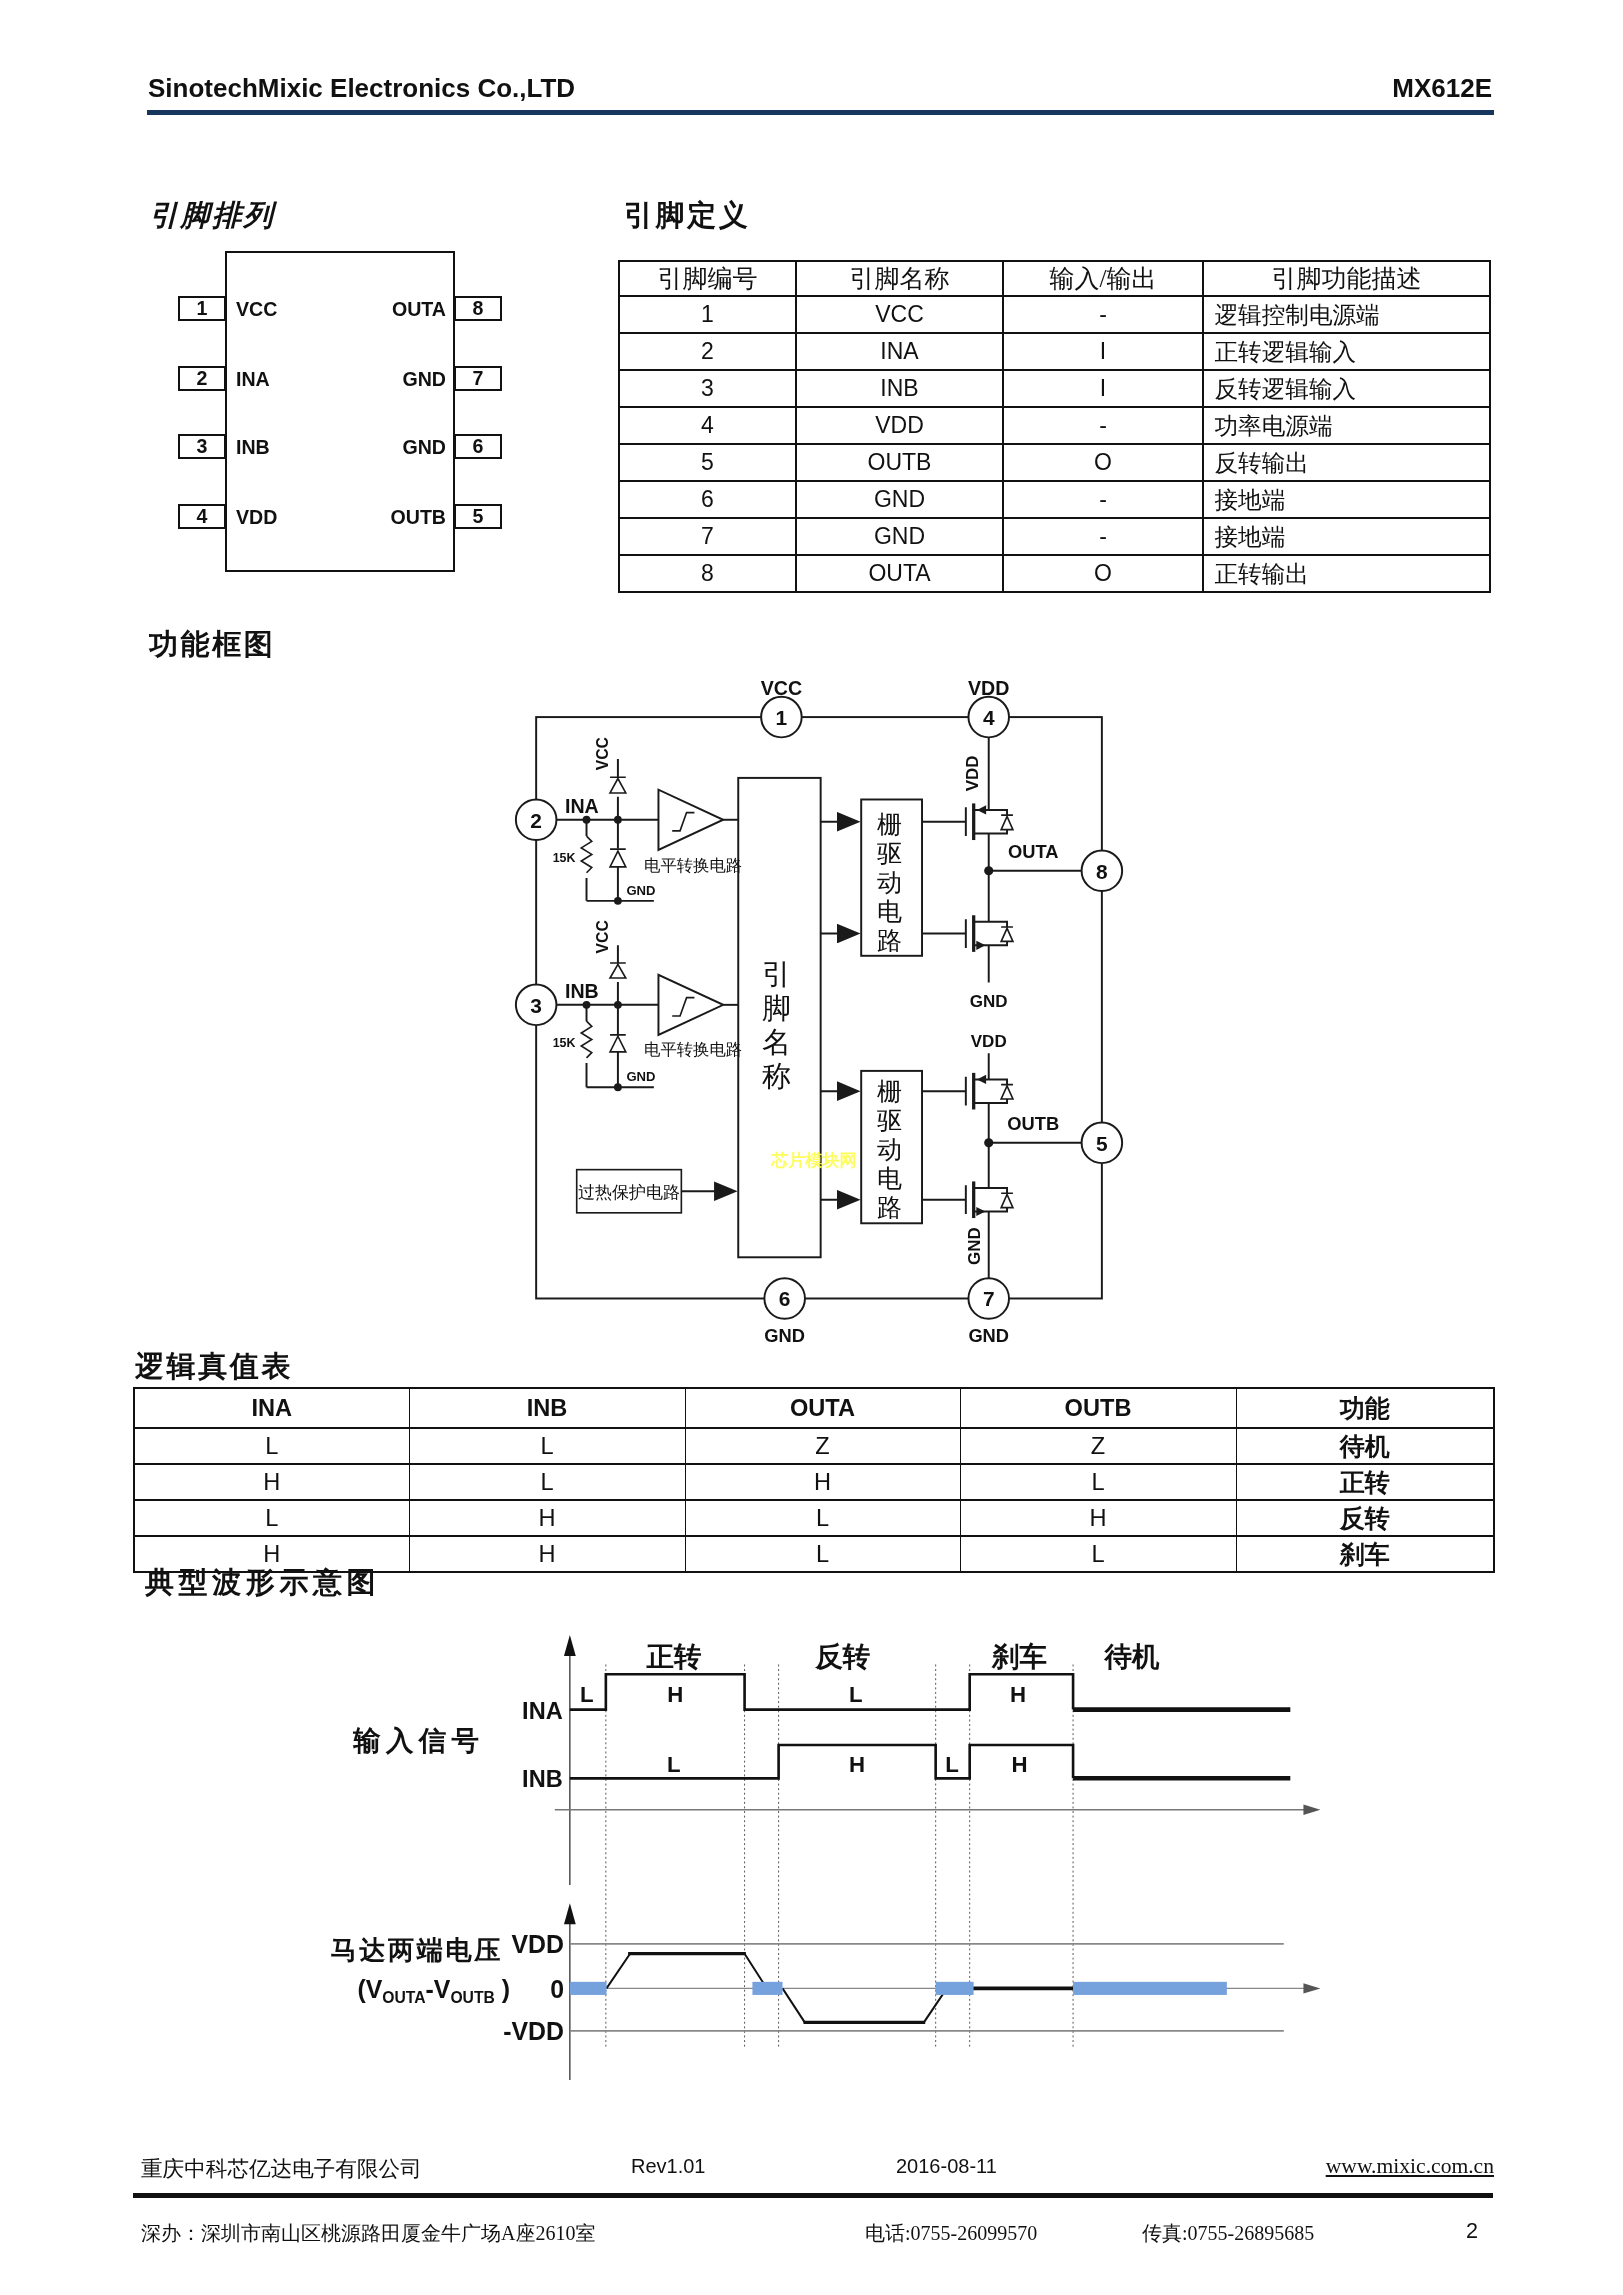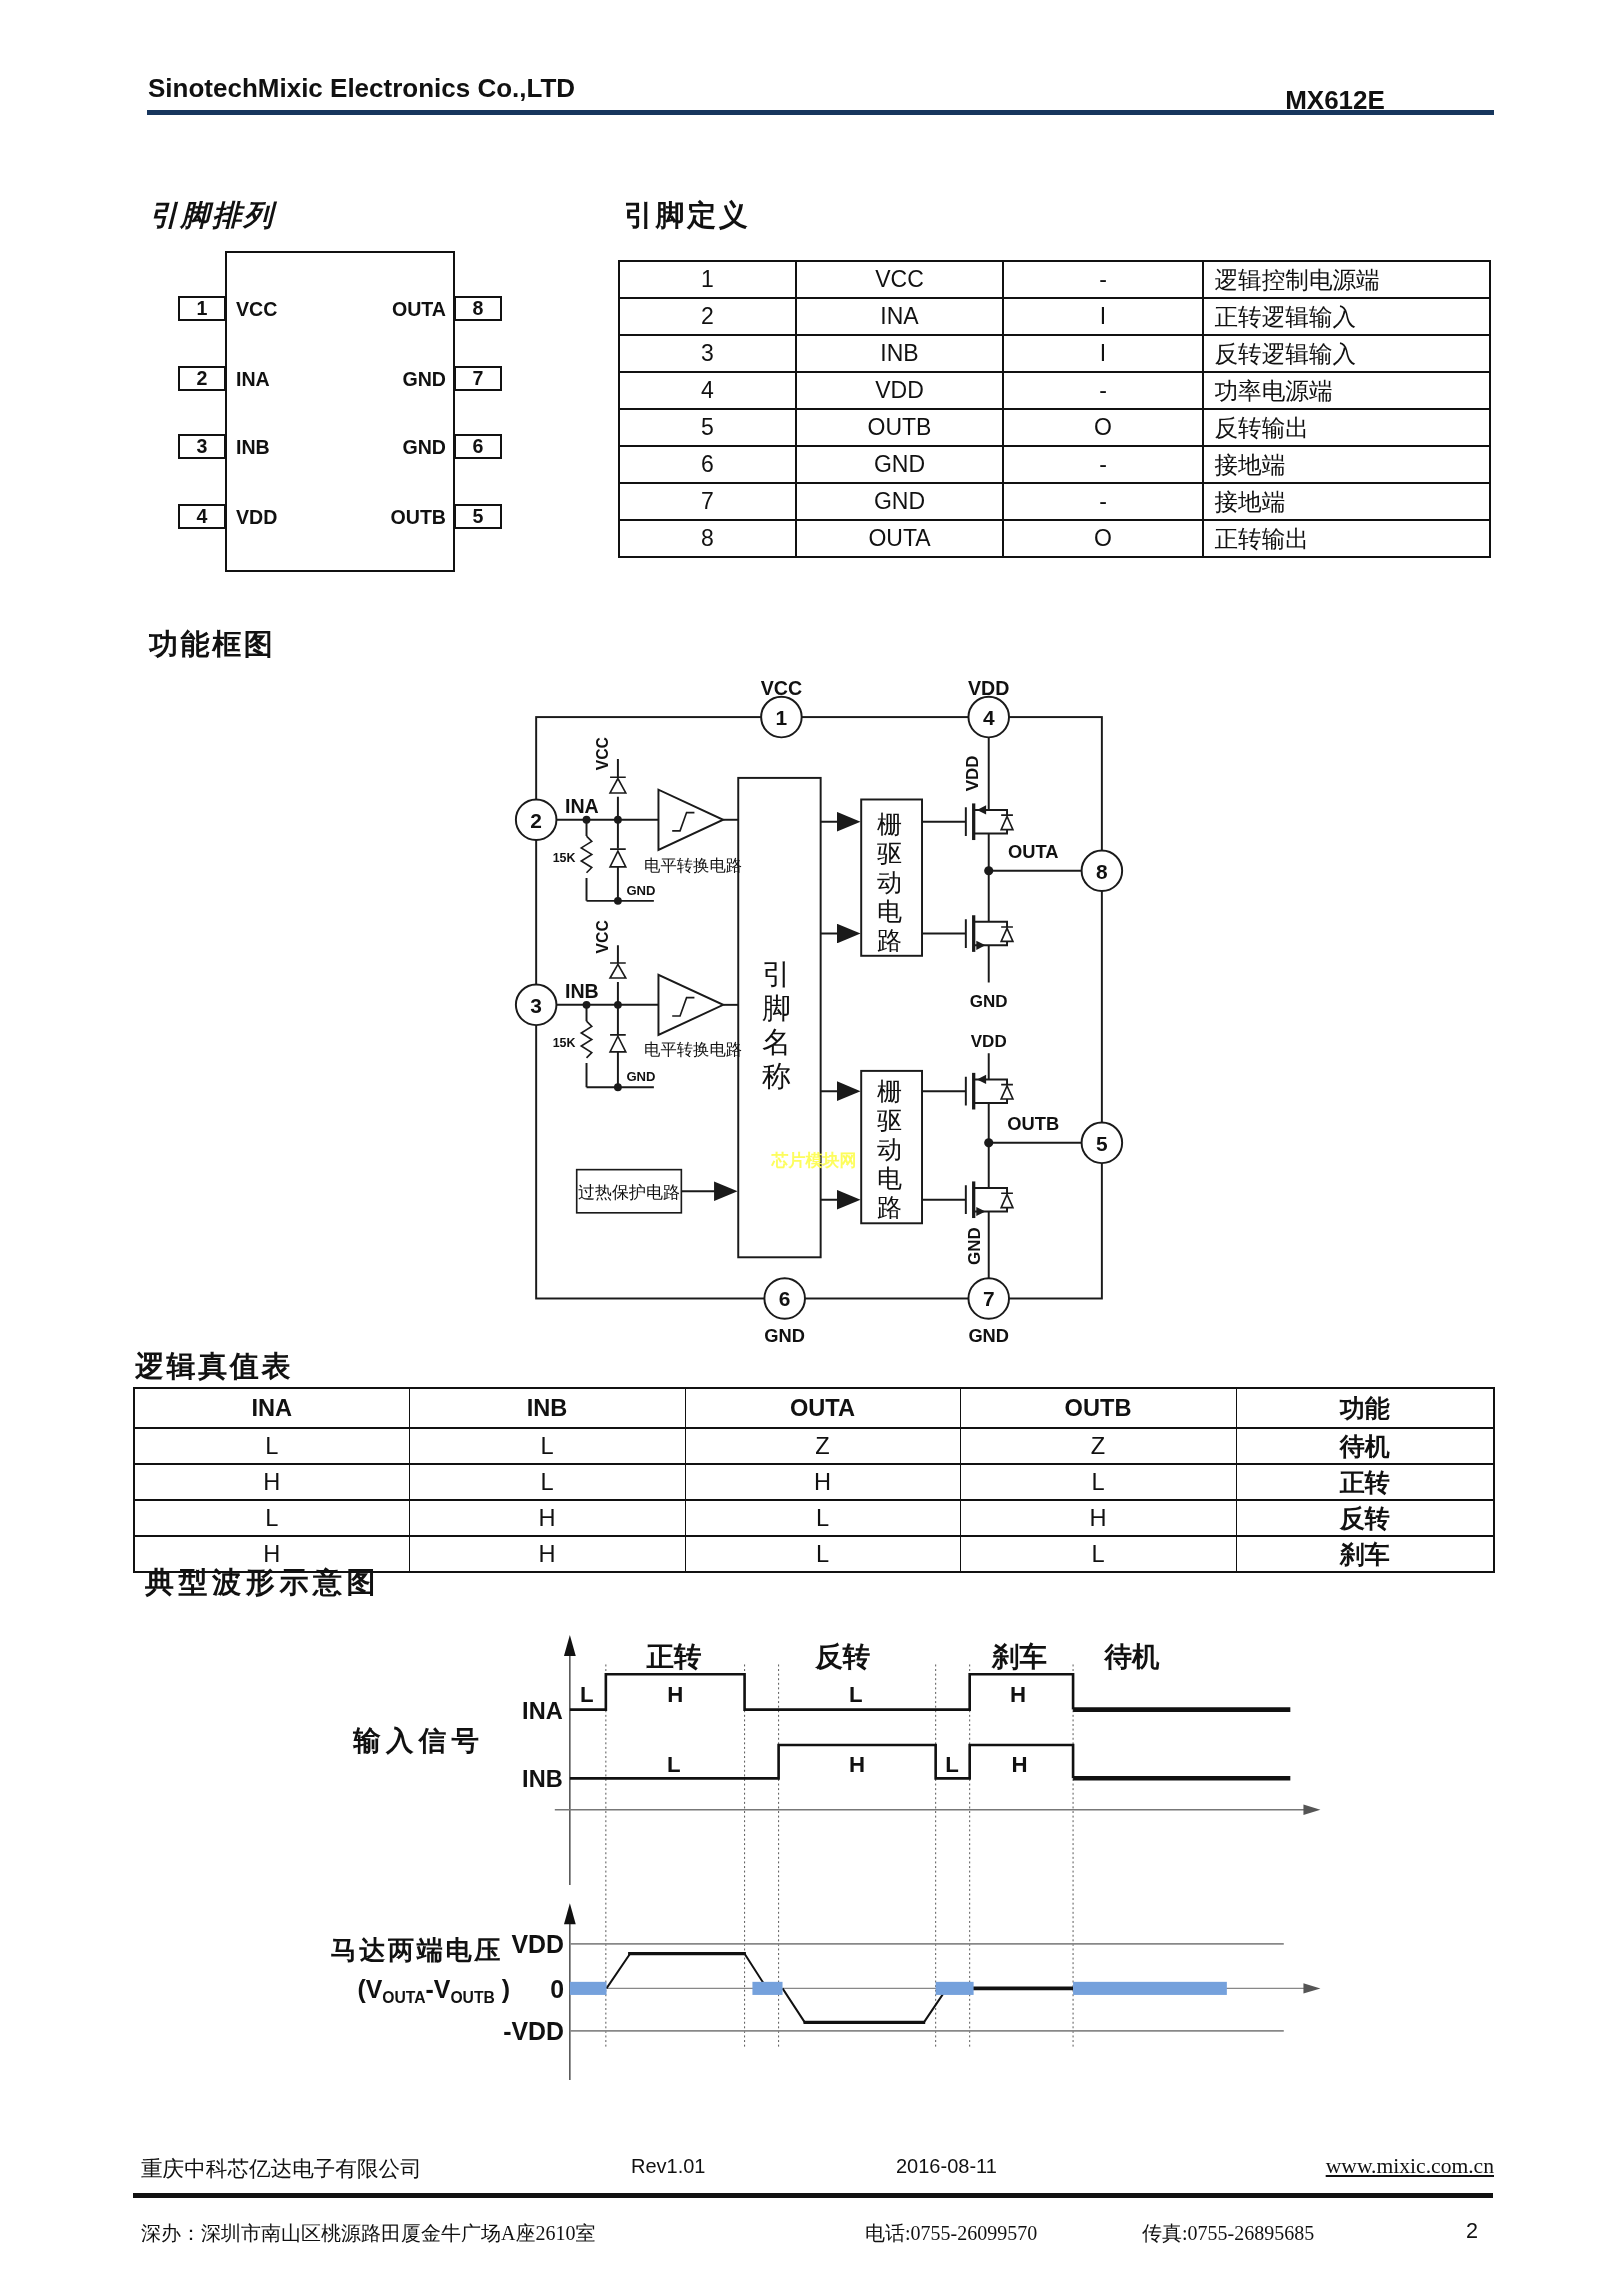--- a/index.html
+++ b/index.html
@@ -1,21 +1,21 @@
 <!DOCTYPE html>
 <html style="font-size:10.5px"><head>
 <meta charset="utf-8">
 <style>
   html,body{margin:0;padding:0;background:#e8e8e8;}
   .page{position:relative;width:1623px;height:2295px;background:#ffffff;overflow:hidden;
         font-family:"Liberation Sans", sans-serif;color:#111;}
   .abs{position:absolute;}
   
   .hdr-left{left:148px;top:73px;font-size:26px;font-weight:bold;letter-spacing:0px;}
-  .hdr-right{left:1178px;top:73px;width:314px;text-align:center;font-size:26px;font-weight:bold;margin-top:12px;}
+  .hdr-right{left:1178px;top:73px;width:314px;text-align:right;font-size:26px;font-weight:bold;}
   .hdr-rule{left:147px;top:110px;width:1347px;height:5.2px;background:#17365d;}
   
   .sec{font-family:"Liberation Serif", serif;font-weight:bold;font-size:29px;letter-spacing:2.6px;}
   
   .ic-body{left:225px;top:251px;width:230px;height:321px;border:2.6px solid #111;box-sizing:border-box;}
   .pinbox{position:absolute;width:48px;height:25px;border:2px solid #111;box-sizing:border-box;
           display:flex;align-items:center;justify-content:center;font-size:19.6px;font-weight:bold;background:#fff;}
   .iclabel{position:absolute;font-size:19.6px;font-weight:bold;}
   
   table.pindef{position:absolute;left:618px;top:260px;border-collapse:collapse;table-layout:fixed;}
@@ -97,20 +97,26 @@
   <div class="iclabel" style="left:366px;top:506px;width:80px;text-align:right;">OUTB</div>
 
   <table class="pindef">
     <colgroup>
         <col style="width:177px">
         <col style="width:207px">
         <col style="width:200px">
         <col style="width:287px">
       </colgroup>
     <tbody>
+        <tr>
+      <th>引脚编号</th>
+      <th>引脚名称</th>
+      <th>输入/输出</th>
+      <th>引脚功能描述</th>
+    </tr>
     <tr>
           <td>1</td>
           <td>VCC</td>
           <td>-</td>
           <td class="desc">逻辑控制电源端</td>
         </tr>
     <tr>
           <td>2</td>
           <td>INA</td>
           <td>I</td>

